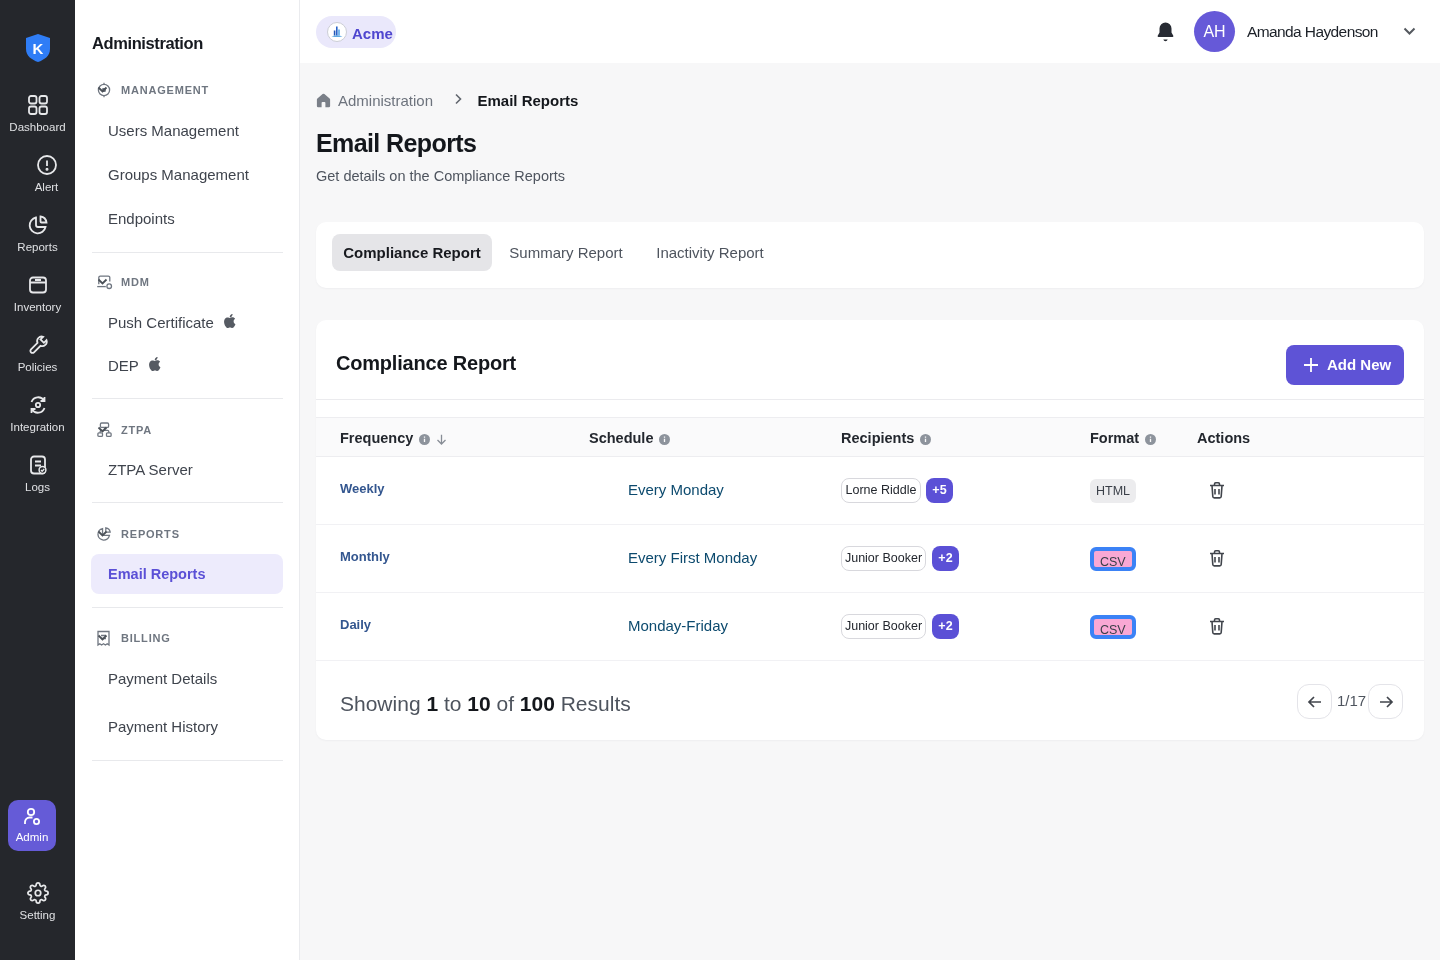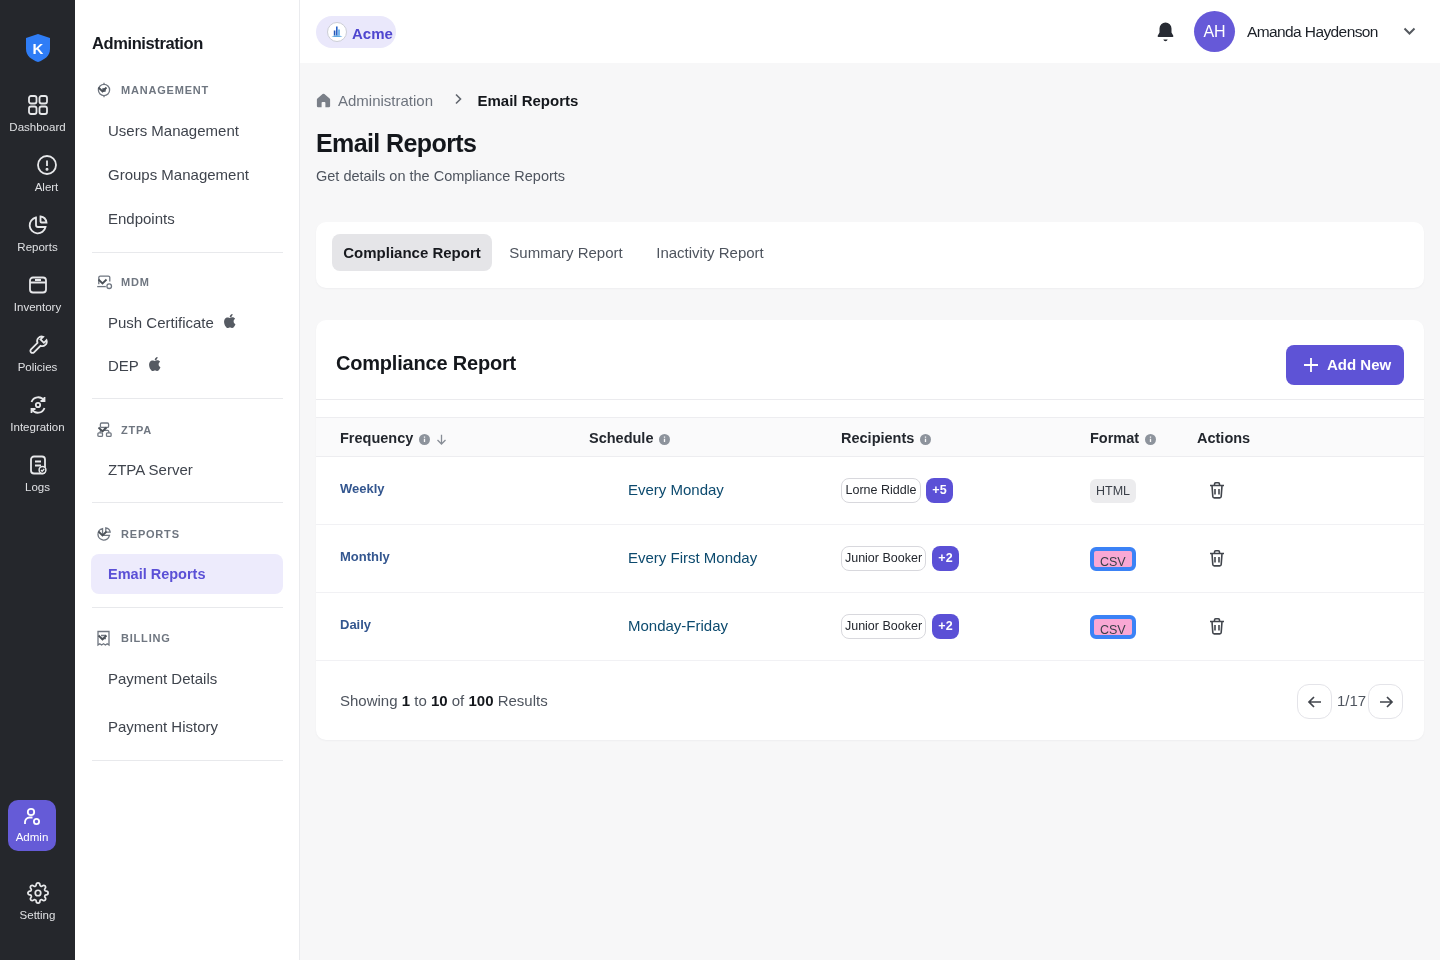--- a/index.html
+++ b/index.html
@@ -70,21 +70,21 @@
 .sched { position:absolute; left:270px; top:24px; font-size:15px; color:#0c4a6e;margin-left:42px; }
 .chip { position:absolute; left:525px; top:21px; height:25px; line-height:23px; background:#fff; border:1px solid #d8d8dd; border-radius:8px; font-size:12.5px; color:#23272e; text-align:center; }
 .plusbadge { position:absolute; top:21px; width:27px; height:25px; line-height:25px; background:#5b50d6; border-radius:8px; color:#fff; font-size:12.5px; font-weight:bold; text-align:center; }
 .fmt { position:absolute; left:774px; top:22px; height:24px; line-height:24px; border-radius:6px; padding:0 6px; font-size:12.5px; color:#3a3f48; }
 .fmt.html { background:#ececee; }
 .fmt.csv { background:#f9a8d4; border:4px solid #3b82f6; line-height:22px; }
 .trash { position:absolute; left:892px; top:24px; }
 
 
 #tfoot { position:absolute; left:0; top:341px; width:1108px; height:79px; }
-#showing { position:absolute; left:24px; top:31px; font-size:15px; color:#4e545e; }
+#showing { position:absolute; left:24px; top:31px; font-size:21px; color:#4e545e; }
 #showing b { color:#14171c; }
 .pagebtn { position:absolute; top:23px; width:35px; height:35px; background:#fff; border:1px solid #e4e4e9; border-radius:12px; }
 .pagebtn svg { position:absolute; left:8px; top:8px; }
 #pg-prev { left:981px; }
 #pg-next { left:1052px; }
 #pg-num { position:absolute; left:1021px; top:31px; font-size:15px; color:#4e545e; }
 </style>
 </head>
 <body>
 

